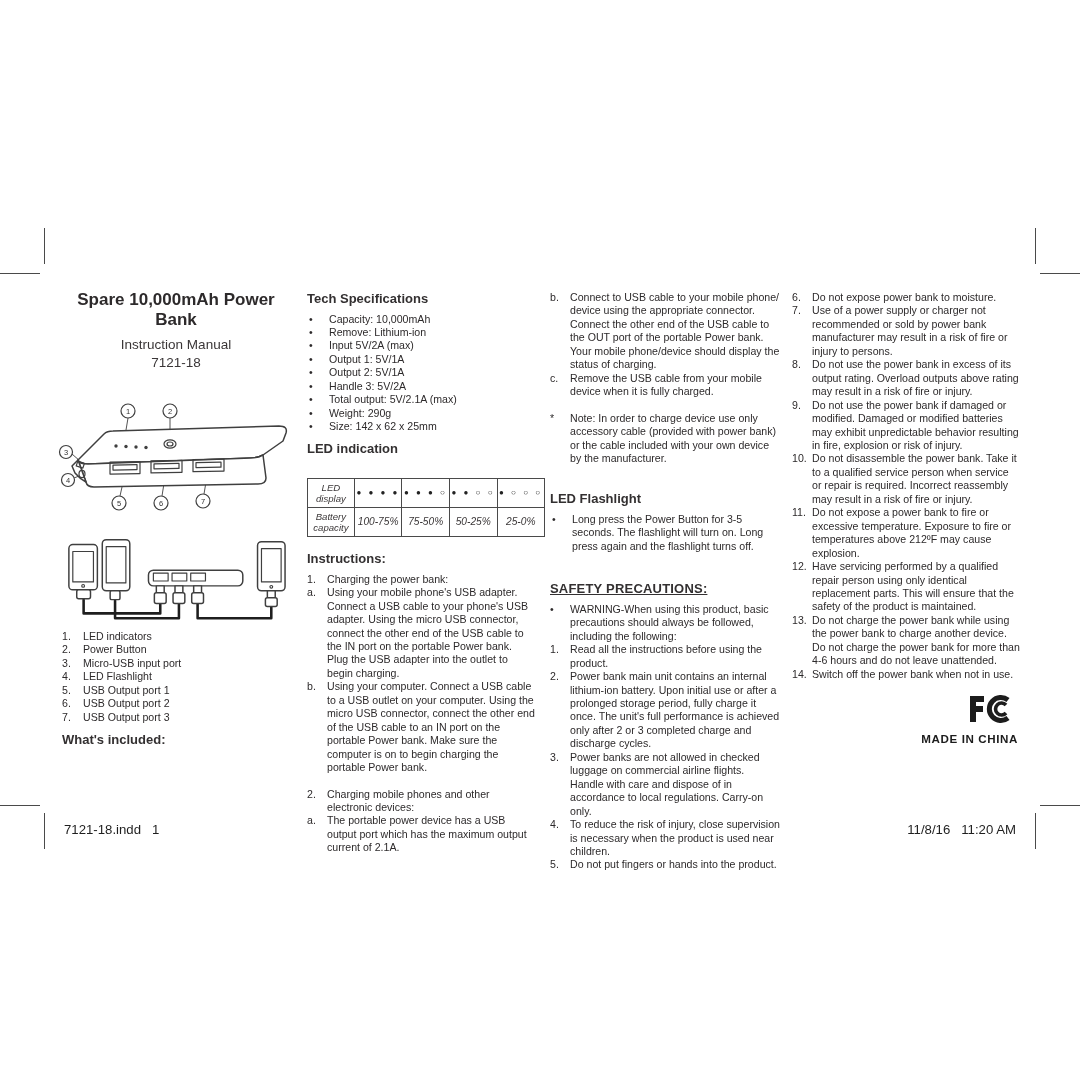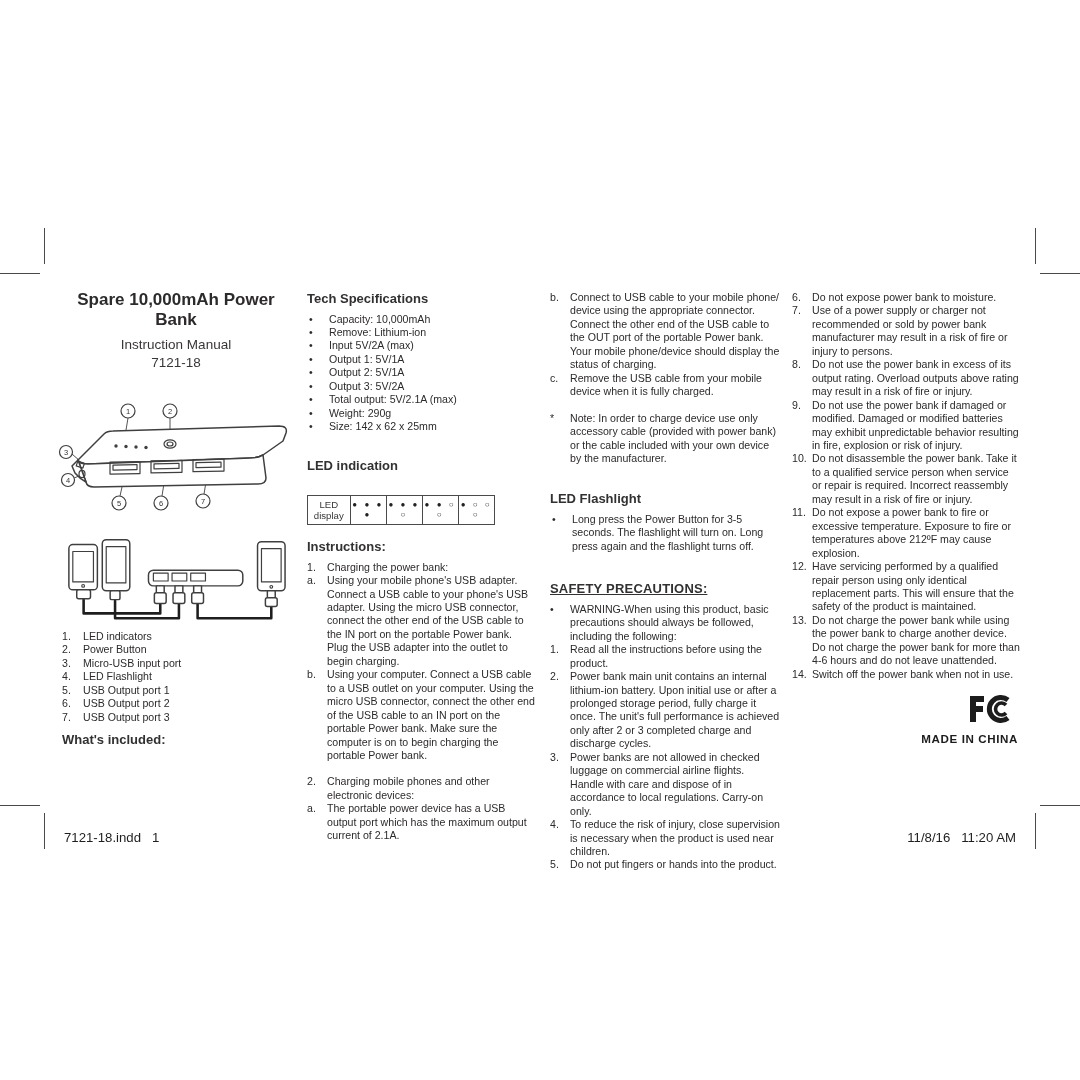--- a/index.html
+++ b/index.html
@@ -12,58 +12,58 @@
   .cv{width:1.2px;height:36px;}
   .ch{width:40px;height:1.2px;}
 
   .col{position:absolute;width:228px;font-size:10.6px;line-height:1.27;}
 
   
   .h1{font-size:17px;font-weight:bold;text-align:center;line-height:1.15;white-space:pre-line;margin:0;}
   .sub{font-size:13.5px;text-align:center;line-height:1.32;margin-top:7px;color:#3a3637;}
   .h2{font-size:13px;font-weight:bold;color:#333031;margin:0 0 5px 0;}
   .h2.caps{letter-spacing:.2px;}
-  .mt-sec{margin-top:24px;}
+  .mt-sec{margin-top:7px;}
   .mt-sm{margin-top:12px;}
 
   
   .list{margin:0;}
   .li{display:flex;align-items:flex-start;}
   .li .n{flex:0 0 20px;}
   .li .t{flex:1;}
   .li.gap{margin-top:13px;}
   .bul .n{flex:0 0 20px;padding-left:2px;}
 
   
   .line{margin:0;}
 
   
   .parts .n{flex:0 0 21px;}
 
   
-  table.led{border-collapse:collapse;width:188px;margin:21px 0 0 0;}
+  table.led{border-collapse:collapse;width:238px;margin:21px 0 0 0;font-style:italic;}
   table.led td{border:1px solid #4a4a4a;text-align:center;vertical-align:middle;padding:3px 1px;}
   td.lbl{width:44px;font-size:9.6px;line-height:1.15;white-space:pre-line;color:#3a3637;}
   td.dots{font-size:8px;letter-spacing:2.5px;color:#222;width:45px;}
   td.cap{font-size:10.2px;color:#3a3637;}
 
   
   .diagram{position:absolute;}
   .ln{fill:#ffffff;stroke:#3f3f3f;stroke-width:1.5;stroke-linejoin:round;}
   .ln2{fill:none;stroke:#3f3f3f;stroke-width:1.2;stroke-linejoin:round;}
   .cable{fill:none;stroke:#1e1e1e;stroke-width:2.6;stroke-linecap:round;stroke-linejoin:round;}
   .callout{fill:#fff;stroke:#3f3f3f;stroke-width:1.2;}
   .callout-num{font-size:7.5px;fill:#333;text-anchor:middle;font-family:"Liberation Sans",sans-serif;}
   .leader{stroke:#3f3f3f;stroke-width:0.9;fill:none;}
 
   
   .fcc-wrap{position:absolute;left:903px;top:692px;width:115px;text-align:right;}
   .made-in{font-size:11.6px;font-weight:bold;color:#1c1c1c;letter-spacing:.6px;margin-top:2px;text-align:right;}
 
-  .footer{position:absolute;font-size:13.2px;color:#1f1f1f;white-space:pre;margin-top:8px;}
+  .footer{position:absolute;font-size:13.2px;color:#1f1f1f;white-space:pre;}
   .f-left{left:64px;top:822px;}
   .f-right{right:64px;top:822px;}
 </style>
 </head>
 <body>
 
 <div class="crop cv" style="left:44px;top:228px;"></div>
 <div class="crop ch" style="left:0;top:273px;"></div>
 <div class="crop cv" style="left:1035px;top:228px;"></div>
 <div class="crop ch" style="left:1040px;top:273px;"></div>
@@ -232,21 +232,21 @@
         <span class="t">Output 1: 5V/1A</span>
       </div>
 
       <div class="li">
         <span class="n">•</span>
         <span class="t">Output 2: 5V/1A</span>
       </div>
 
       <div class="li">
         <span class="n">•</span>
-        <span class="t">Output 3: 5V/2A</span>
+        <span class="t">Handle 3: 5V/2A</span>
       </div>
 
       <div class="li">
         <span class="n">•</span>
         <span class="t">Total output: 5V/2.1A (max)</span>
       </div>
 
       <div class="li">
         <span class="n">•</span>
         <span class="t">Weight: 290g</span>
@@ -262,20 +262,28 @@
   <table class="led">
     <tbody>
         <tr>
       <td class="lbl">LED
 display</td>
       <td class="dots">● ● ● ●</td>
       <td class="dots">● ● ● ○</td>
       <td class="dots">● ● ○ ○</td>
       <td class="dots">● ○ ○ ○</td>
     </tr>
+    <tr>
+      <td class="lbl">Battery
+capacity</td>
+      <td class="cap">100-75%</td>
+      <td class="cap">75-50%</td>
+      <td class="cap">50-25%</td>
+      <td class="cap">25-0%</td>
+    </tr>
   </tbody>
     </table>
 
   <div class="h2 mt-sm" style="margin-top:14px;">Instructions:</div>
   <div class="list">
 
       <div class="li">
         <span class="n">1.</span>
         <span class="t">Charging the power bank:</span>
       </div>

